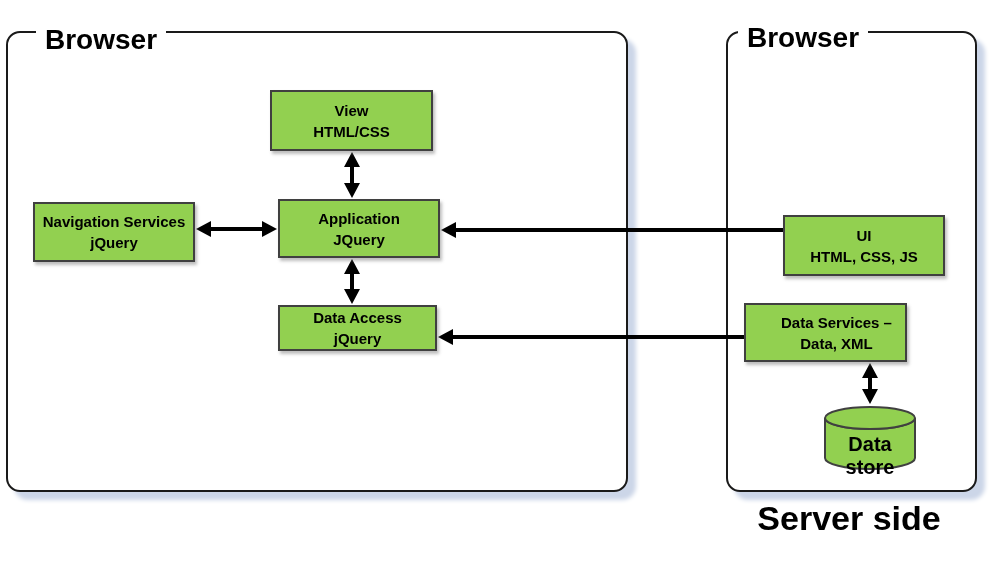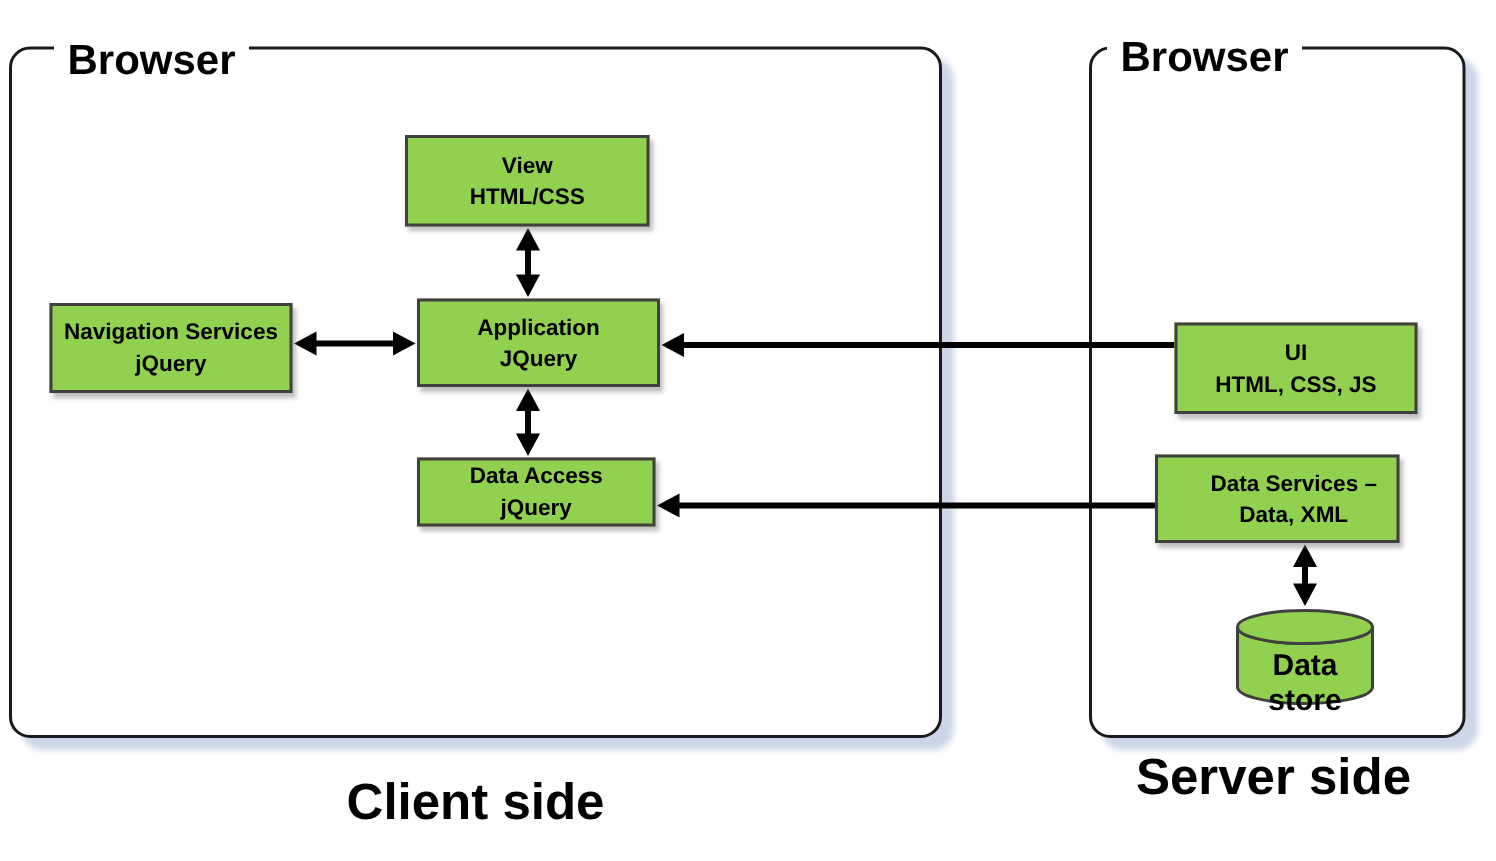--- a/index.html
+++ b/index.html
@@ -146,29 +146,28 @@
   <div class="node" style="left:278px;top:305px;width:159px;height:46px;">
     <div>Data Access</div>
     <div>jQuery</div>
   </div>
 
   <div class="node" style="left:783px;top:191px;width:162px;height:61px;margin-top:24px;">
     <div>UI</div>
     <div>HTML, CSS, JS</div>
   </div>
 
-  <div class="node" style="left:770px;top:303px;width:163px;height:59px;padding-left:22px;">
+  <div class="node" style="left:744px;top:303px;width:163px;height:59px;padding-left:22px;">
     <div>Data Services –</div>
     <div>Data, XML</div>
   </div>
 
   <div class="datastore">
     <svg width="94" height="67" viewBox="0 0 94 67">
       <path class="cyl-fill" d="M 2 13 L 2 53 A 45 11 0 0 0 92 53 L 92 13 A 45 11 0 0 1 2 13 Z"></path>
       <ellipse class="cyl-fill" cx="47" cy="13" rx="45" ry="11"></ellipse>
     </svg>
     <div class="datastore-label">Data store</div>
   </div>
 
-  <div class="caption client-caption">Client side</div>
   <div class="caption server-caption">Server side</div>
 
 </div>
 
 </body></html>

